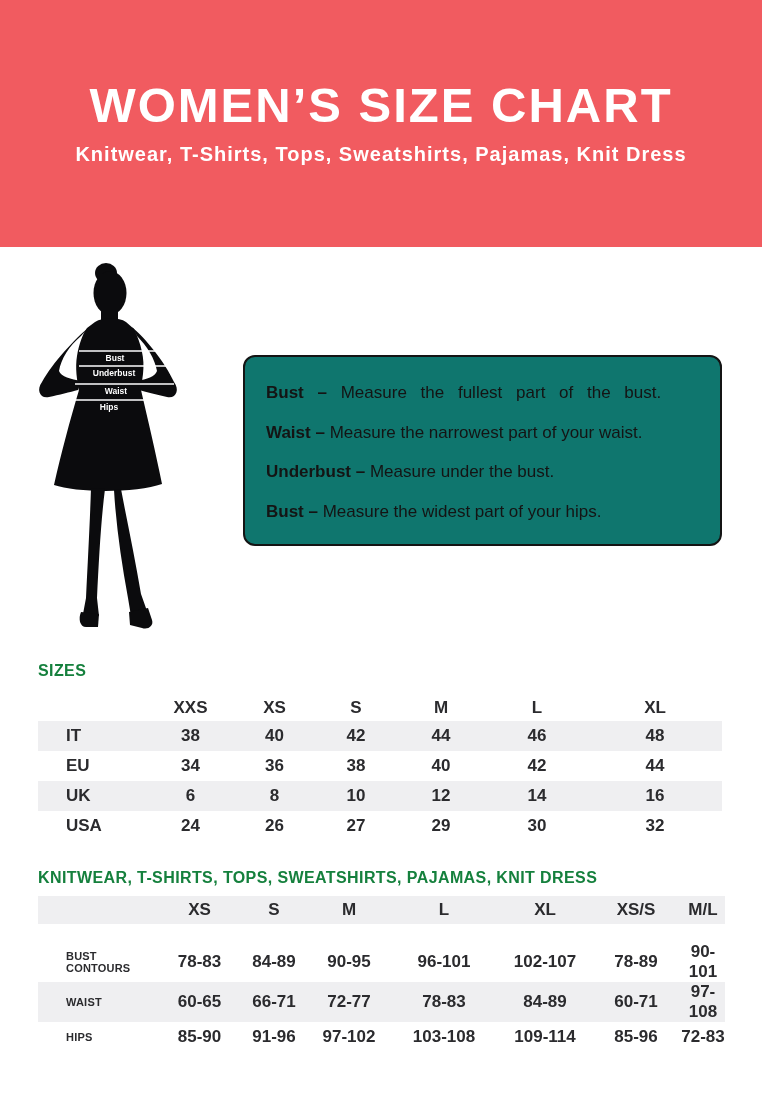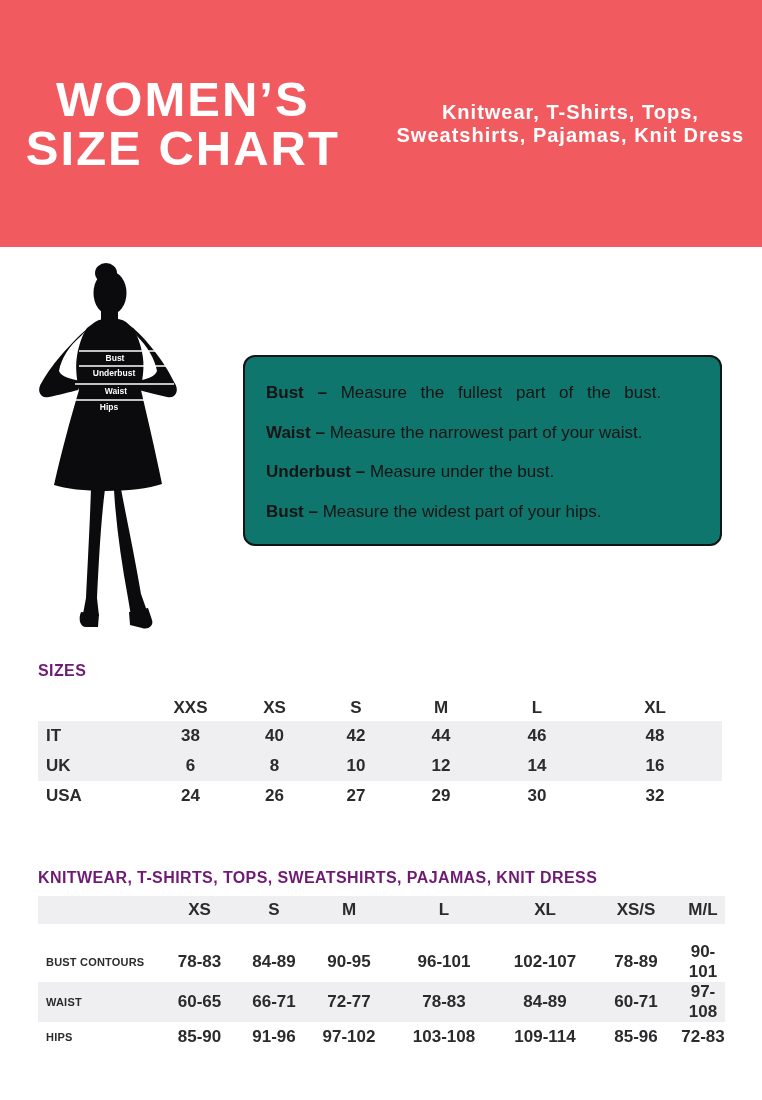--- a/index.html
+++ b/index.html
@@ -6,21 +6,21 @@
   html,body { background:#ffffff; }
   body {
     width:762px; height:1100px; position:relative; overflow:hidden;
     font-family:"Liberation Sans", sans-serif; color:#232326;
   }
 
   
   .hero {
     position:absolute; top:0; left:0; width:762px; height:247px;
     background:#F15B60; color:#ffffff;
-    display:flex; flex-direction:row; align-items:center; justify-content:center;
+    display:flex; flex-direction:column; align-items:center; justify-content:center;
     gap:13px; text-align:center;
   }
   .hero h1 {
     font-size:49px; font-weight:700; letter-spacing:2px; line-height:1;
   }
   .hero .sub {
     font-size:20px; font-weight:700; letter-spacing:1px;
   }
 
   
@@ -39,25 +39,25 @@
     border:2px solid #141414; border-radius:12px; background:#0f766e;
     padding:26px 21px 22px 21px;
     display:flex; flex-direction:column; justify-content:space-between;
   }
   .guide-box p { font-size:17px; line-height:1.2; color:#141414; white-space:nowrap; }
   .guide-box p.wide { word-spacing:9px; }
   .guide-box b { font-weight:700; }
 
   
   .section-title {
-    font-size:16px; font-weight:700; letter-spacing:0.4px; color:#701a75;
+    font-size:16px; font-weight:700; letter-spacing:0.4px; color:#15803d;
   }
   table { border-collapse:collapse; width:100%; table-layout:fixed; }
   td, th { padding:0; text-align:center; font-weight:700; color:#2b2b2e; }
-  td.rowlabel, th.corner { text-align:left; padding-left:8px; }
+  td.rowlabel, th.corner { text-align:left; padding-left:28px; }
   tr.stripe { background:#EFEFF1; }
 
   .sizes-section { position:absolute; left:38px; top:662px; width:684px; }
   .sizes-section table { margin-top:14px; }
   .sizes-section th { height:27px; font-size:17px; }
   .sizes-section td { height:30px; font-size:17px; }
   .sizes-section td.rowlabel { font-size:17px; }
 
   .garment-section { position:absolute; left:38px; top:869px; width:687px; }
   .garment-section table { margin-top:9px; }
@@ -139,20 +139,29 @@
     </thead>
     <tbody>
       <tr class="stripe">
         <td class="rowlabel">IT</td>
         <td>38</td>
         <td>40</td>
         <td>42</td>
         <td>44</td>
         <td>46</td>
         <td>48</td>
+      </tr>
+      <tr>
+        <td class="rowlabel">EU</td>
+        <td>34</td>
+        <td>36</td>
+        <td>38</td>
+        <td>40</td>
+        <td>42</td>
+        <td>44</td>
       </tr>
       <tr class="stripe">
         <td class="rowlabel">UK</td>
         <td>6</td>
         <td>8</td>
         <td>10</td>
         <td>12</td>
         <td>14</td>
         <td>16</td>
       </tr>

